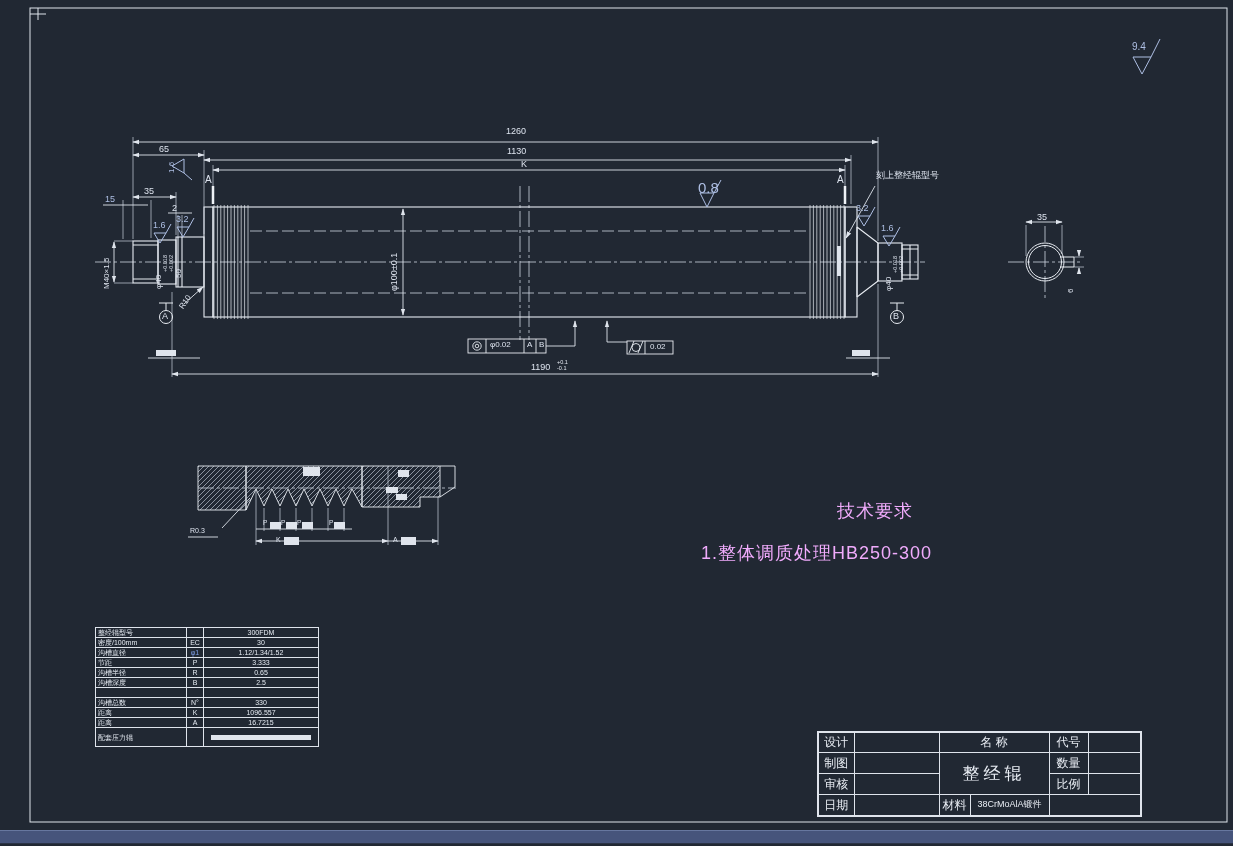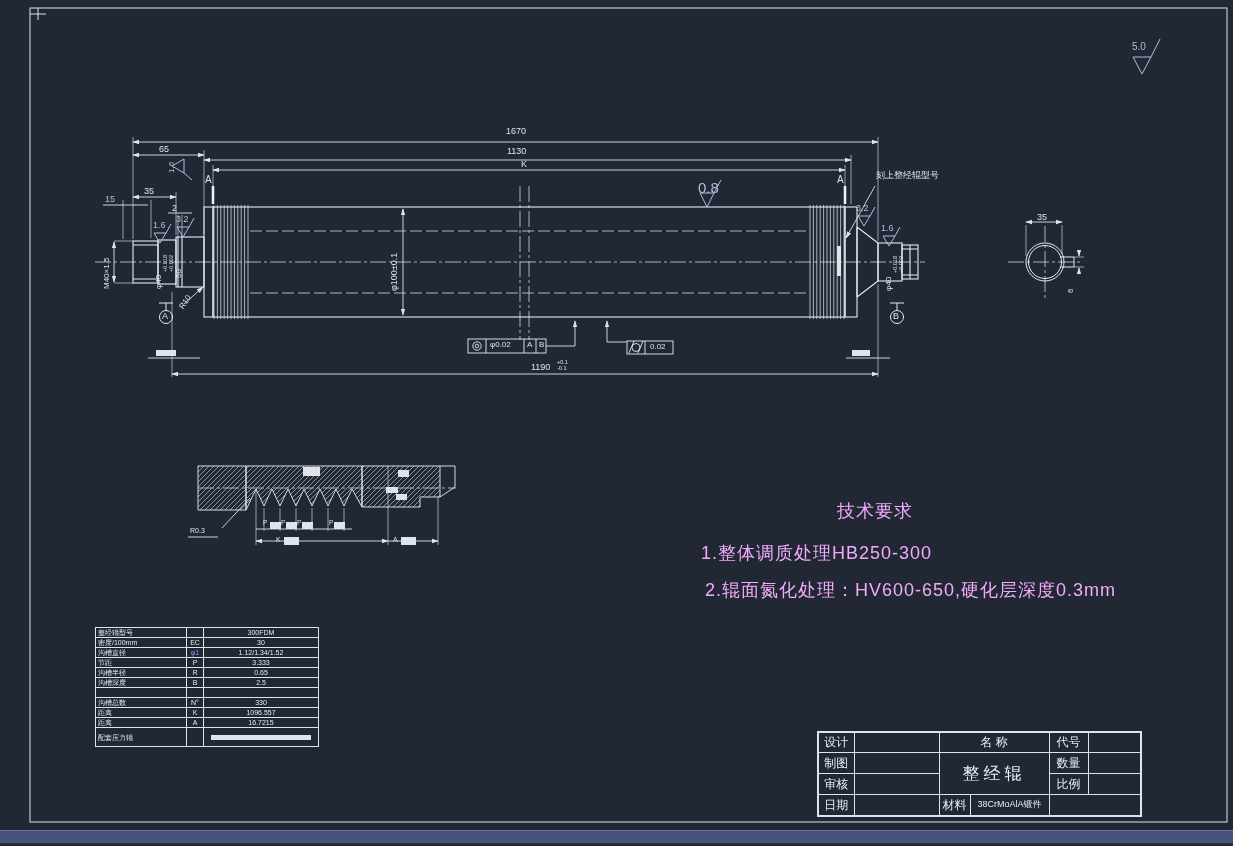--- a/index.html
+++ b/index.html
@@ -171,29 +171,29 @@
     <rect x="396" y="494" width="11" height="6"></rect>
     <rect x="270" y="522" width="11" height="7"></rect>
     <rect x="286" y="522" width="11" height="7"></rect>
     <rect x="302" y="522" width="11" height="7"></rect>
     <rect x="334" y="522" width="11" height="7"></rect>
     <rect x="284" y="537" width="15" height="8"></rect>
     <rect x="401" y="537" width="15" height="8"></rect>
   </g>
 </svg>
 
-<span class="t" style="left:506px;top:127px">1670</span>
+<span class="t" style="left:506px;top:127px">1260</span>
 <span class="t" style="left:507px;top:147px">1130</span>
 <span class="t" style="left:521px;top:160px">K</span>
 <span class="t" style="left:159px;top:145px">65</span>
 <span class="t" style="left:144px;top:187px">35</span>
 <span class="t b" style="left:105px;top:195px">15</span>
 <span class="t" style="left:172px;top:204px">2</span>
 <span class="t b" style="left:698px;top:180px;font-size:15px">0.8</span>
-<span class="t b" style="left:1132px;top:42px;font-size:10px">5.0</span>
+<span class="t b" style="left:1132px;top:42px;font-size:10px">9.4</span>
 <span class="t b" style="left:153px;top:221px">1.6</span>
 <span class="t b" style="left:176px;top:215px">3.2</span>
 <span class="t b" style="left:856px;top:204px">3.2</span>
 <span class="t b" style="left:881px;top:224px">1.6</span>
 <span class="t rt b" style="left:168px;top:173px;font-size:8px">1.6</span>
 <span class="t" style="left:205px;top:175px;font-size:10px">A</span>
 <span class="t" style="left:837px;top:175px;font-size:10px">A</span>
 <span class="t" style="left:162px;top:312px">A</span>
 <span class="t" style="left:893px;top:312px">B</span>
 <span class="t" style="left:876px;top:171px">刻上整经辊型号</span>
@@ -226,21 +226,20 @@
 <span class="t" style="left:190px;top:527px;font-size:7px">R0.3</span>
 <span class="t" style="left:263px;top:520px;font-size:6.5px">P</span>
 <span class="t" style="left:281px;top:520px;font-size:6.5px">P</span>
 <span class="t" style="left:297px;top:520px;font-size:6.5px">P</span>
 <span class="t" style="left:329px;top:520px;font-size:6.5px">P</span>
 <span class="t" style="left:276px;top:536px;font-size:7px">K</span>
 <span class="t" style="left:393px;top:536px;font-size:7px">A</span>
 
 <span class="tech" style="left:837px;top:502px">技术要求</span>
 <span class="tech" style="left:701px;top:544px">1.整体调质处理HB250-300</span>
-<span class="tech" style="left:705px;top:581px">2.辊面氮化处理：HV600-650,硬化层深度0.3mm</span>
 
 <table class="ptable">
   <colgroup>
         <col style="width:91px">
         <col style="width:17px">
         <col style="width:115px">
       </colgroup>
   <tbody>
         <tr>
           <td class="lab">整经辊型号</td>

